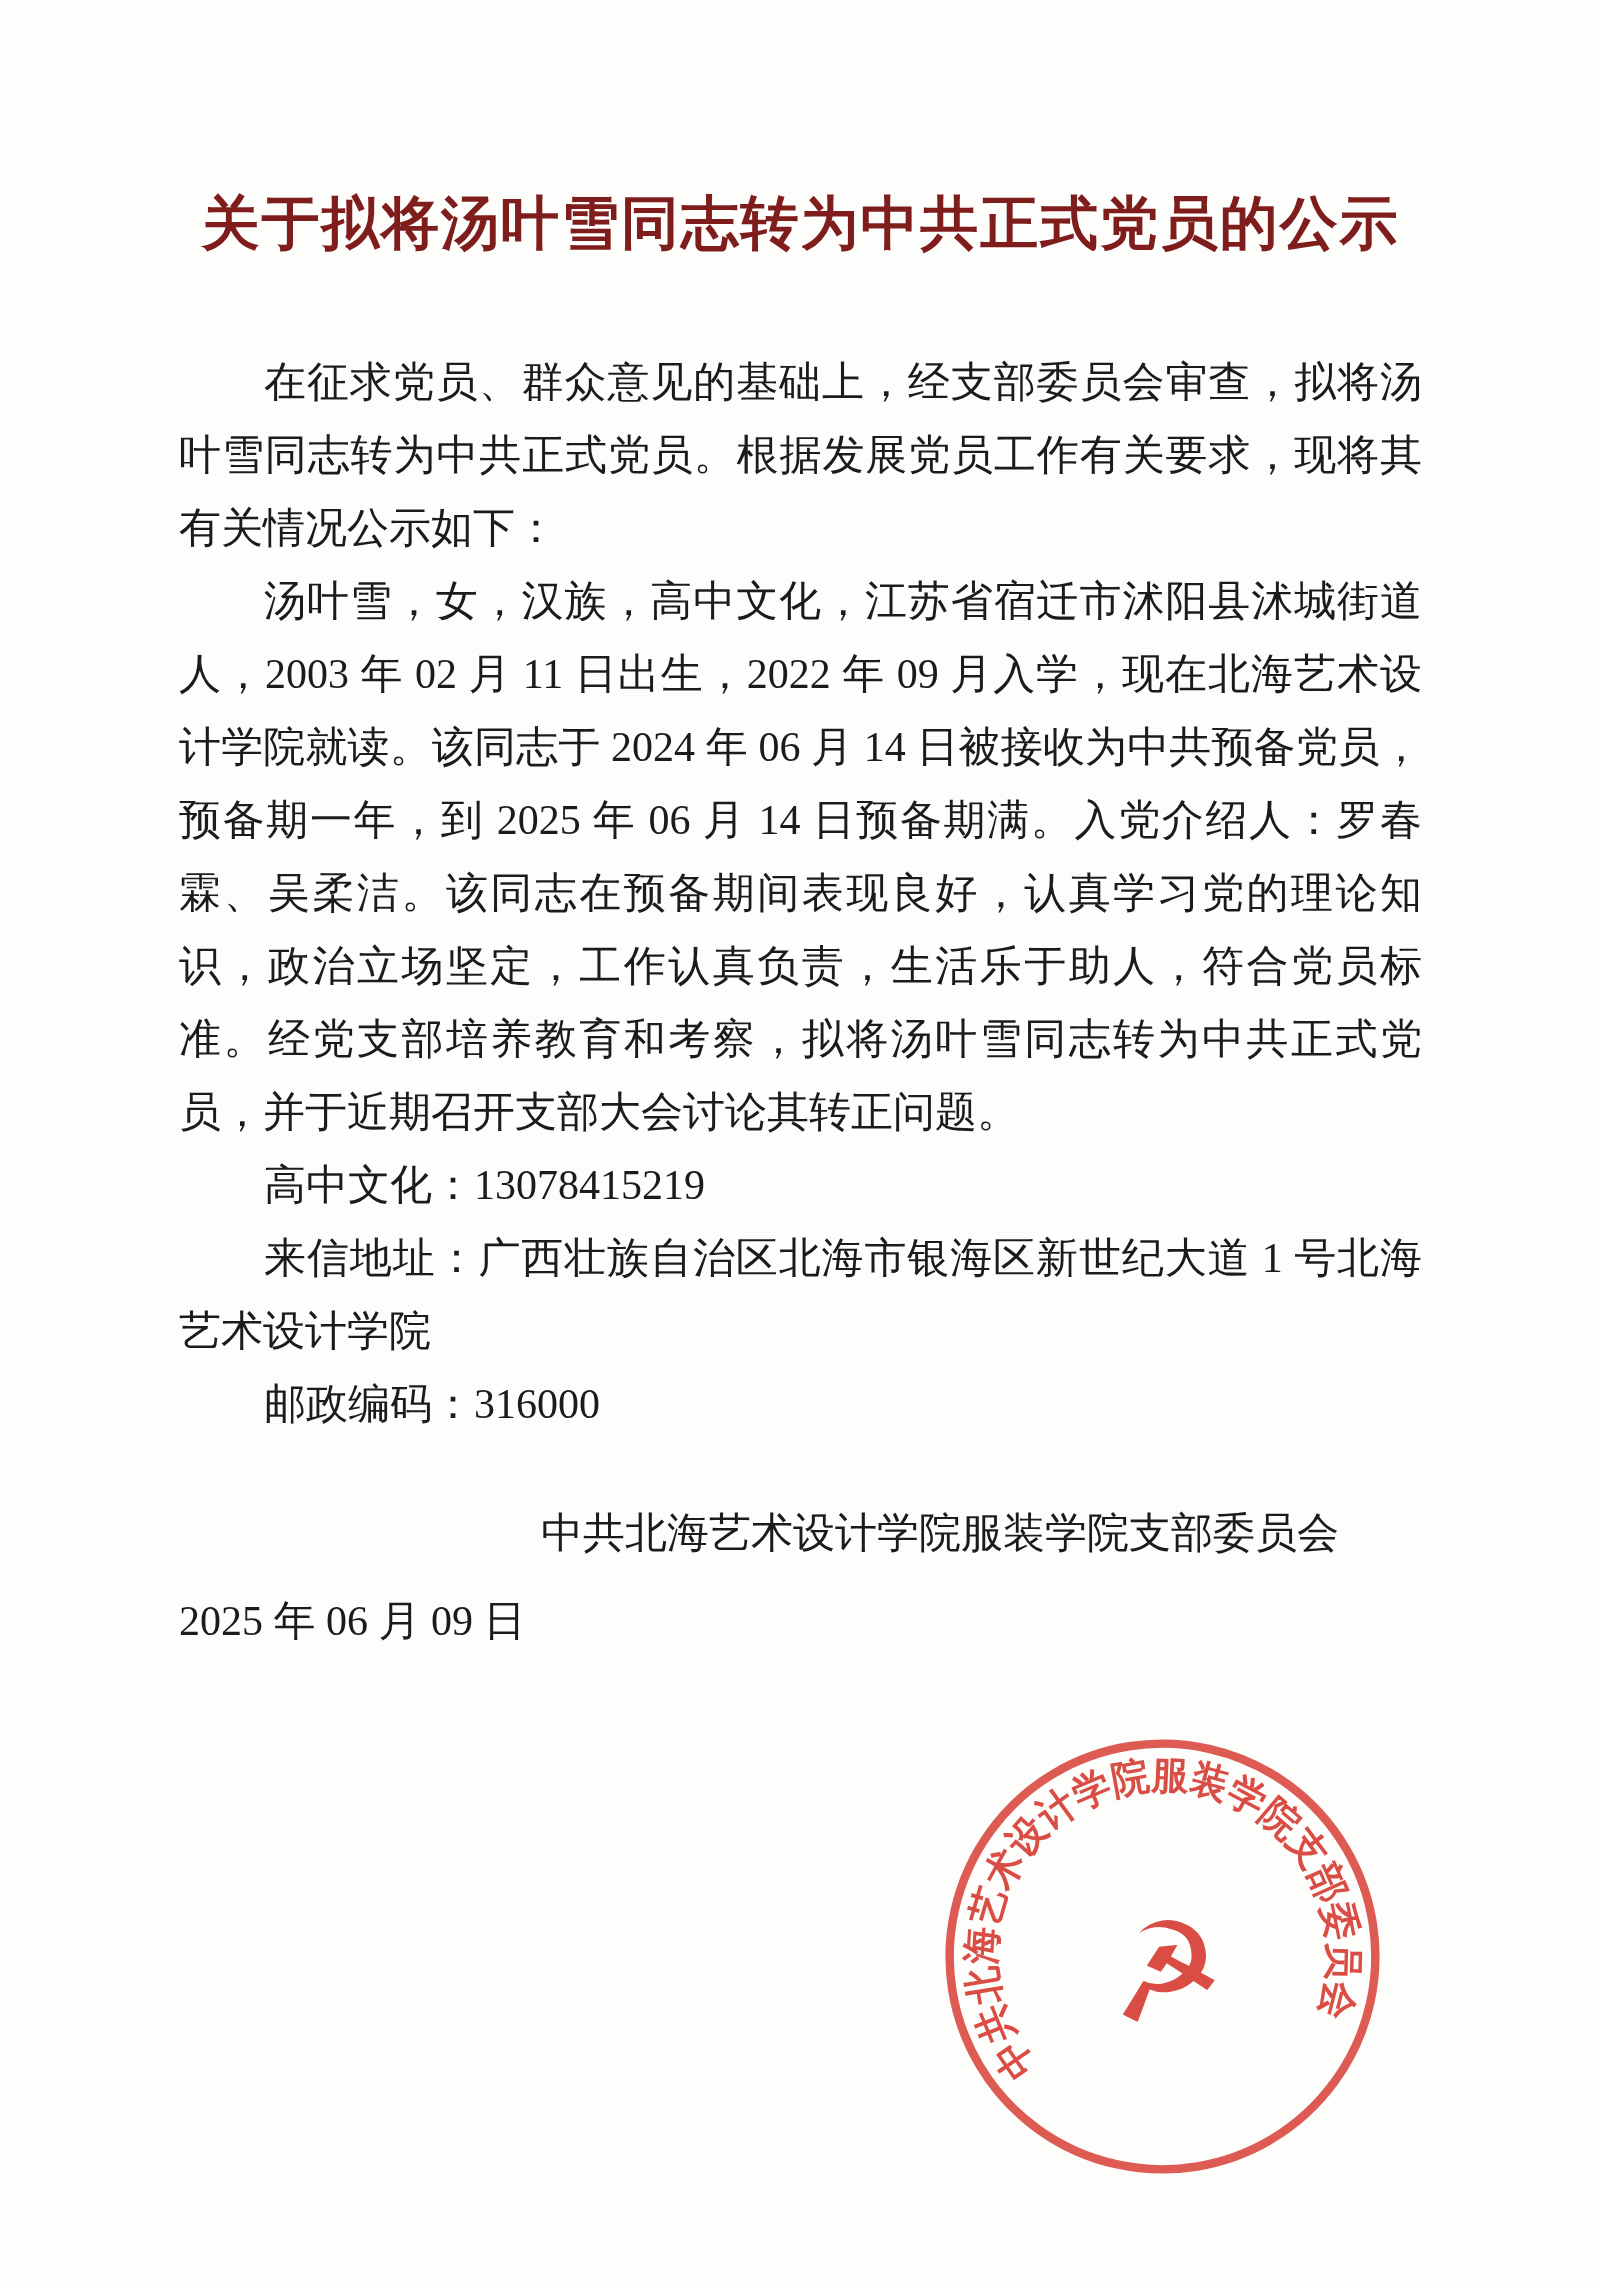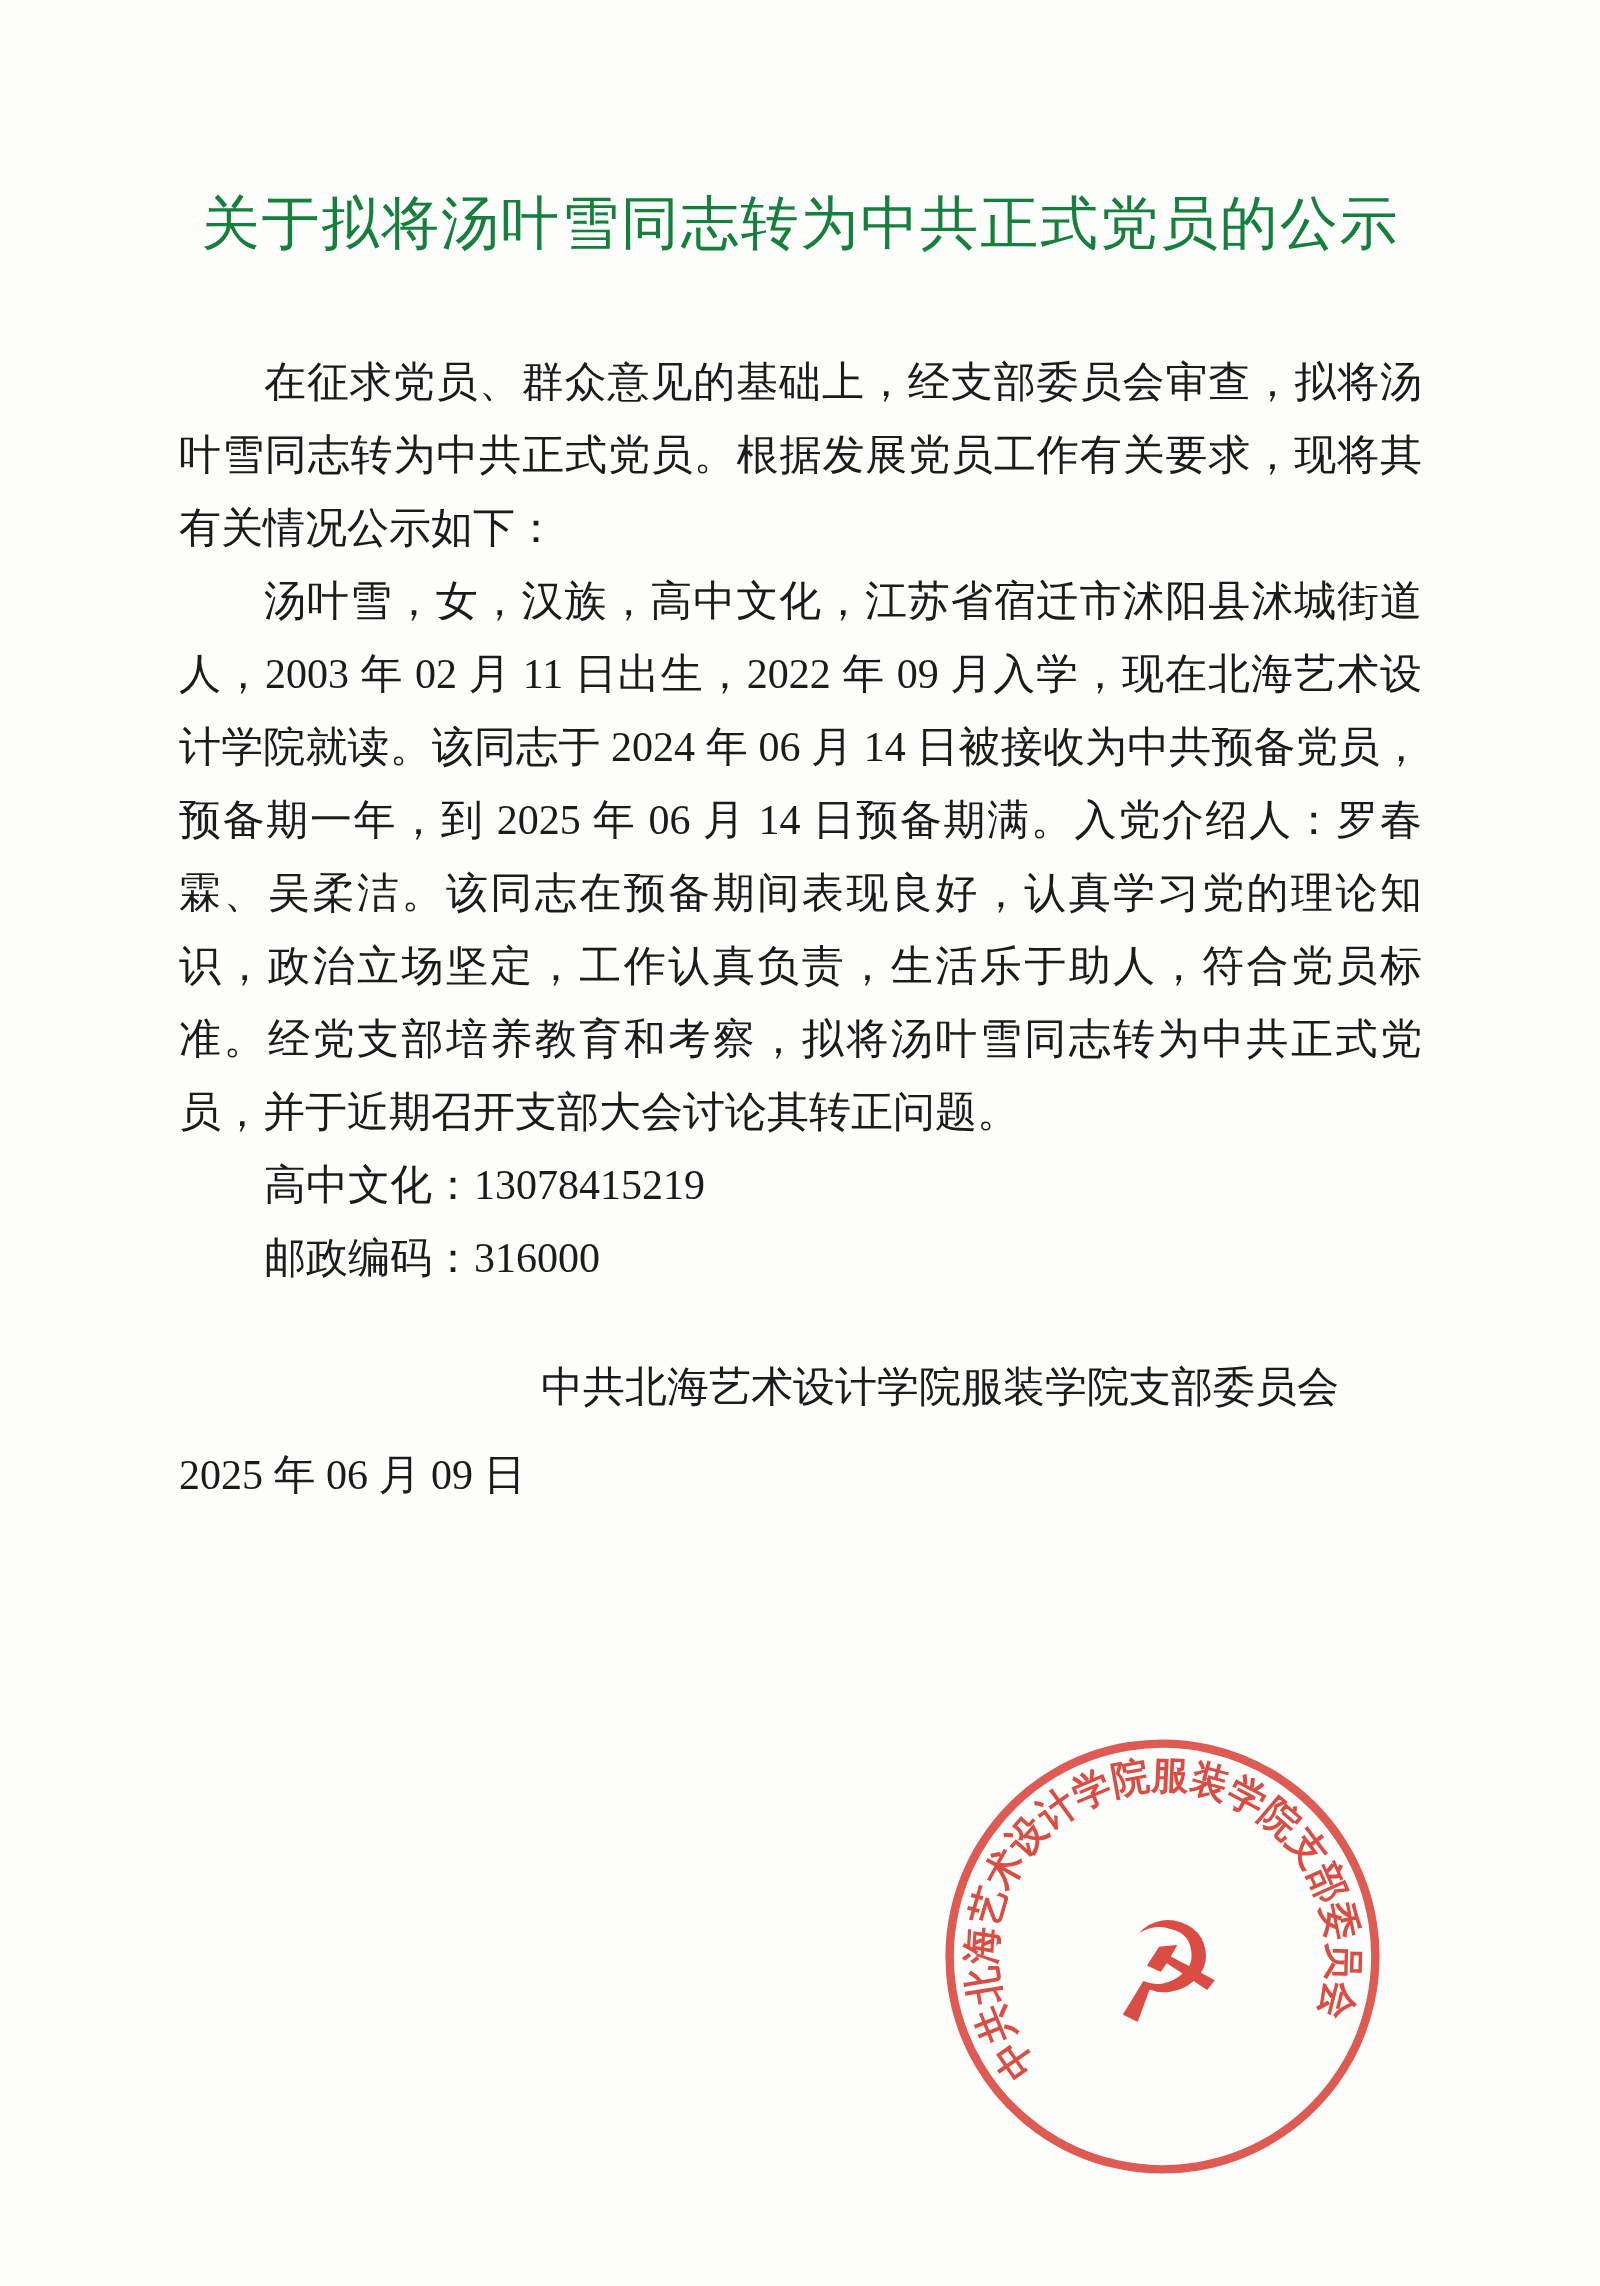--- a/index.html
+++ b/index.html
@@ -13,25 +13,25 @@
     color: #1b1b1b;
     font-family: "Liberation Serif", serif;
     overflow: hidden;
   }
   .content {
     padding: 185px 179px 0 179px;
   }
   .title {
     margin: 0 0 83px 0;
     font-family: "Liberation Sans", sans-serif;
-    font-weight: 400;
+    font-weight: 700;
     font-size: 58px;
     letter-spacing: 1.9px;
     text-align: center;
-    color: #15803d;
+    color: #7f1d1d;
     white-space: nowrap;
   }
   .body-para {
     margin: 0;
     font-size: 42px;
     line-height: 73px;
     text-align: justify;
     text-indent: 85px;
   }
   .contact-line {
@@ -91,20 +91,21 @@
 
     <h1 class="title">关于拟将汤叶雪同志转为中共正式党员的公示</h1>
 
     <p class="body-para">在征求党员、群众意见的基础上，经支部委员会审查，拟将汤叶雪同志转为中共正式党员。根据发展党员工作有关要求，现将其有关情况公示如下：</p>
 
     <p class="body-para">汤叶雪，女，汉族，高中文化，江苏省宿迁市沭阳县沭城街道人，2003 年 02 月 11 日出生，2022 年 09 月入学，现在北海艺术设计学院就读。该同志于 2024 年 06 月 14 日被接收为中共预备党员，预备期一年，到 2025 年 06 月 14 日预备期满。入党介绍人：罗春霖、吴柔洁。该同志在预备期间表现良好，认真学习党的理论知识，政治立场坚定，工作认真负责，生活乐于助人，符合党员标准。经党支部培养教育和考察，拟将汤叶雪同志转为中共正式党员，并于近期召开支部大会讨论其转正问题。</p>
 
 
     <p class="contact-line"><span>高中文化：</span><span>13078415219</span></p>
 
+    <p class="address-para"><span>来信地址：</span><span>广西壮族自治区北海市银海区新世纪大道 1 号北海艺术设计学院</span></p>
 
     <p class="contact-line"><span>邮政编码：</span><span>316000</span></p>
 
     <div class="signature">中共北海艺术设计学院服装学院支部委员会</div>
 
     <div class="date">2025 年 06 月 09 日</div>
   </div>
 
   <div class="stamp">
     <svg viewBox="0 0 464 464" width="437" height="437">

